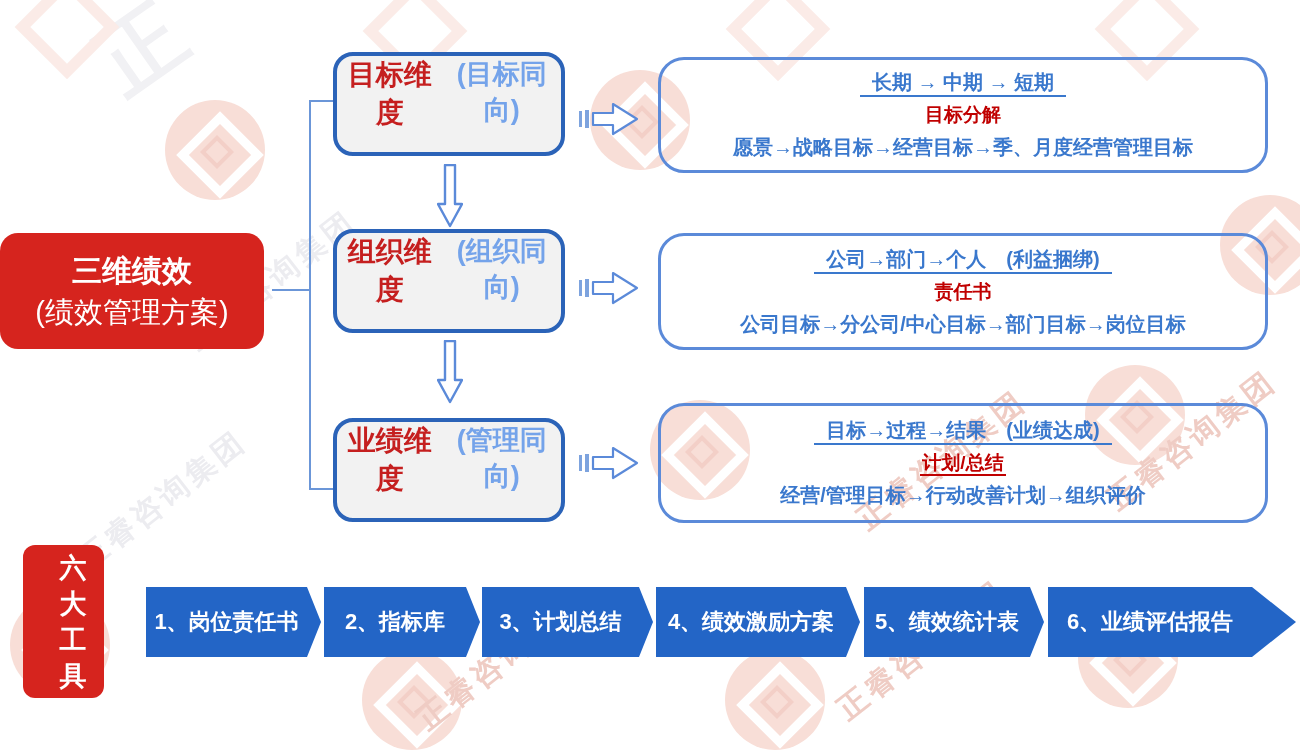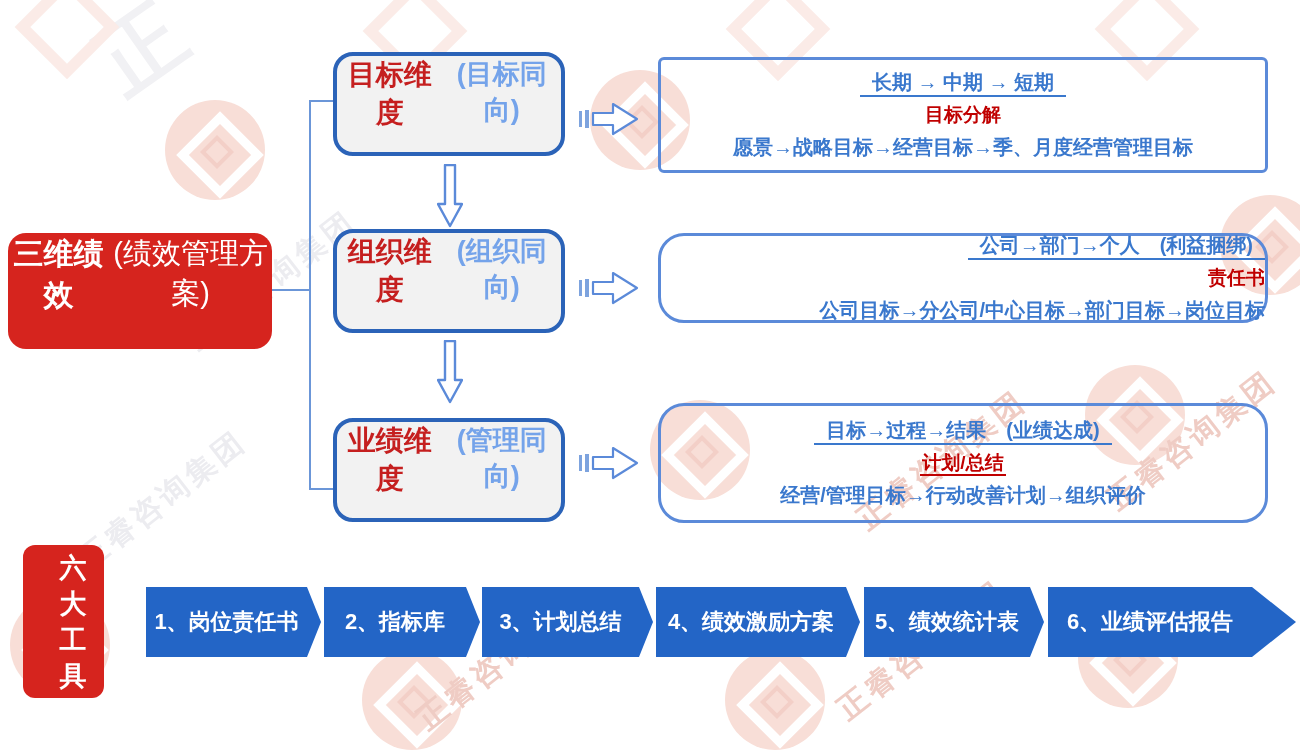--- a/index.html
+++ b/index.html
@@ -21,23 +21,23 @@
   .wm-topdia{width:52px;height:52px;border:11px solid #fbebe7;transform:rotate(45deg);}
   .wm-text{
     color:#efccc4;font-size:30px;font-weight:bold;letter-spacing:4px;
     transform:rotate(-38deg);white-space:nowrap;
   }
   .wm-text.gray{color:#ececf0;}
   .wm-char{color:#f1f1f4;font-size:84px;font-weight:bold;transform:rotate(-35deg);}
   
   .layer{position:absolute;left:0;top:0;width:100%;height:100%;z-index:1;}
   .rootbox{
-    position:absolute;left:8px;top:233px;width:264px;height:116px;
+    position:absolute;left:0;top:233px;width:264px;height:116px;
     background:#d6241e;border-radius:18px;color:#fff;text-align:center;
-    display:flex;flex-direction:row;justify-content:center;line-height:1.38;
+    display:flex;flex-direction:column;justify-content:center;line-height:1.38;
   }
   .rootbox .l1{font-size:30px;font-weight:bold;}
   .rootbox .l2{font-size:29px;font-weight:normal;}
   .bracket{position:absolute;background:#6b96d8;}
   .dimbox{
     position:absolute;left:333px;width:232px;height:104px;
     background:#f2f2f2;border:4px solid #2b63b8;border-radius:20px;
     box-sizing:border-box;text-align:center;
     display:flex;flex-direction:row;justify-content:center;line-height:1.35;
   }
@@ -173,26 +173,26 @@
       <rect x="1" y="12" width="3" height="16" fill="#7da3de"></rect>
       <rect x="7" y="11" width="4" height="18" fill="#7da3de"></rect>
       <path d="M15 14 H35 V5 L59 20 L35 35 V26 H15 Z" fill="#ffffff" stroke="#5b8ad9" stroke-width="2.2" stroke-linejoin="round"></path>
     </svg>
     <svg class="arr" style="left:578px;top:443px;" width="64" height="40" viewBox="0 0 64 40">
       <rect x="1" y="12" width="3" height="16" fill="#7da3de"></rect>
       <rect x="7" y="11" width="4" height="18" fill="#7da3de"></rect>
       <path d="M15 14 H35 V5 L59 20 L35 35 V26 H15 Z" fill="#ffffff" stroke="#5b8ad9" stroke-width="2.2" stroke-linejoin="round"></path>
     </svg>
 
-    <div class="panel" style="top:57px;height:116px;border-radius:6px;">
+    <div class="panel" style="top:57px;height:116px;">
       <div class="ln1"><span>长期 → 中期 →  短期</span></div>
       <div class="ln2"><span>目标分解</span></div>
       <div class="ln3">愿景→战略目标→经营目标→季、月度经营管理目标</div>
     </div>
-    <div class="panel" style="top:233px;height:90px;text-align:right;">
+    <div class="panel" style="top:233px;height:117px;">
       <div class="ln1"><span>公司→部门→个人　(利益捆绑)</span></div>
       <div class="ln2"><span>责任书</span></div>
       <div class="ln3">公司目标→分公司/中心目标→部门目标→岗位目标</div>
     </div>
     <div class="panel" style="top:403px;height:120px;">
       <div class="ln1"><span>目标→过程→结果　(业绩达成)</span></div>
       <div class="ln2 u"><span>计划/总结</span></div>
       <div class="ln3">经营/管理目标→行动改善计划→组织评价</div>
     </div>
 

